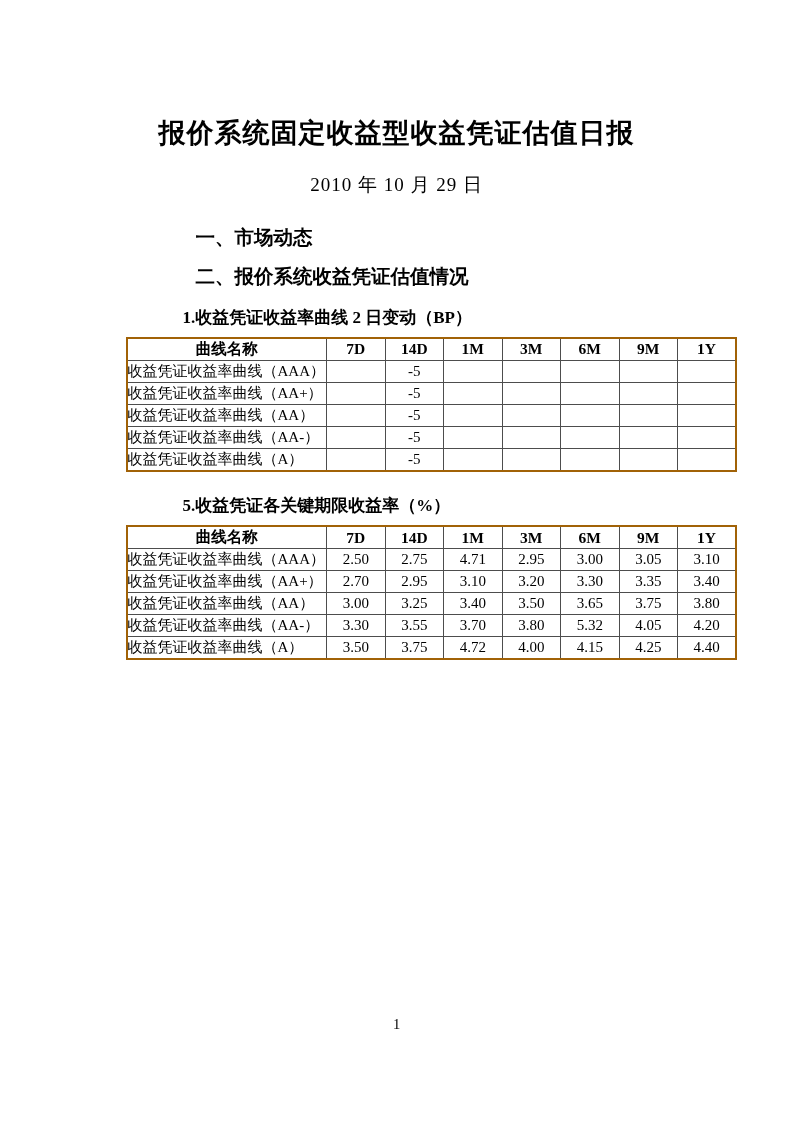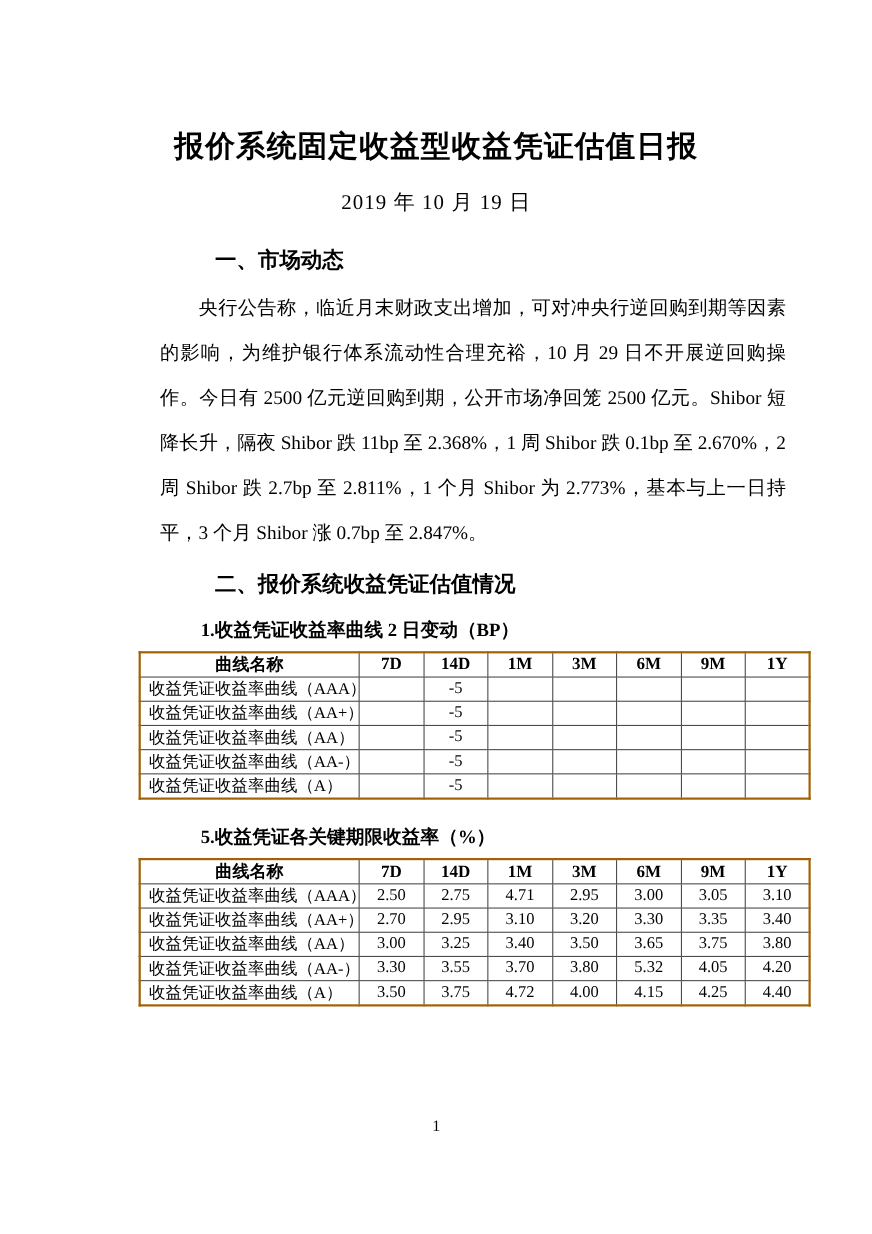--- a/index.html
+++ b/index.html
@@ -78,45 +78,43 @@
     vertical-align: middle;
     overflow: hidden;
     white-space: nowrap;
   }
   table.data-table thead th {
     font-weight: 700;
     font-size: 15.5px;
   }
   table.data-table td.name-cell {
     text-align: left;
-    padding-left: 8px;
   }
   col.col-name { width: 200px; }
   col.col-val  { width: 58.5px; }
   .page-number {
     position: absolute;
     left: 0;
     right: 0;
     top: 1016px;
     text-align: center;
     font-size: 14.5px;
   }
 </style>
 </head>
 <body>
 
 <div class="page">
 
   <h1 class="doc-title">报价系统固定收益型收益凭证估值日报</h1>
 
-  <div class="doc-date">2019 年 10 月 19 日</div>
+  <div class="doc-date">2010 年 10 月 29 日</div>
 
   <h2 class="section-heading">一、市场动态</h2>
 
-  <p class="body-paragraph">央行公告称，临近月末财政支出增加，可对冲央行逆回购到期等因素的影响，为维护银行体系流动性合理充裕，10 月 29 日不开展逆回购操作。今日有 2500 亿元逆回购到期，公开市场净回笼 2500 亿元。Shibor 短降长升，隔夜 Shibor 跌 11bp 至 2.368%，1 周 Shibor 跌 0.1bp 至 2.670%，2 周 Shibor 跌 2.7bp 至 2.811%，1 个月 Shibor 为 2.773%，基本与上一日持平，3 个月 Shibor 涨 0.7bp 至 2.847%。</p>
 
   <h2 class="section-heading second">二、报价系统收益凭证估值情况</h2>
 
   <div class="table-caption">1.收益凭证收益率曲线 2 日变动（BP）</div>
 
   <table class="data-table">
     <colgroup>
       <col class="col-name">
       <col class="col-val">
         <col class="col-val">

